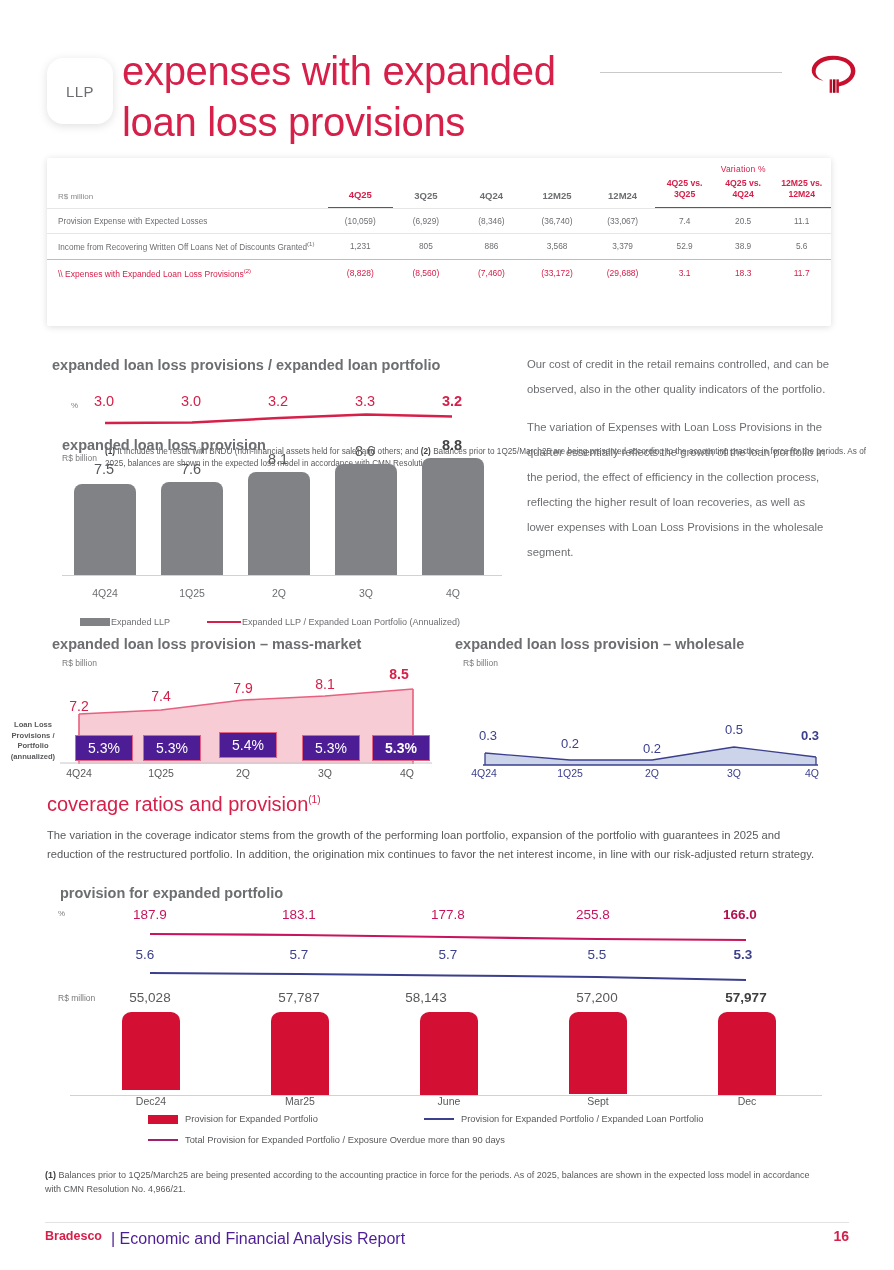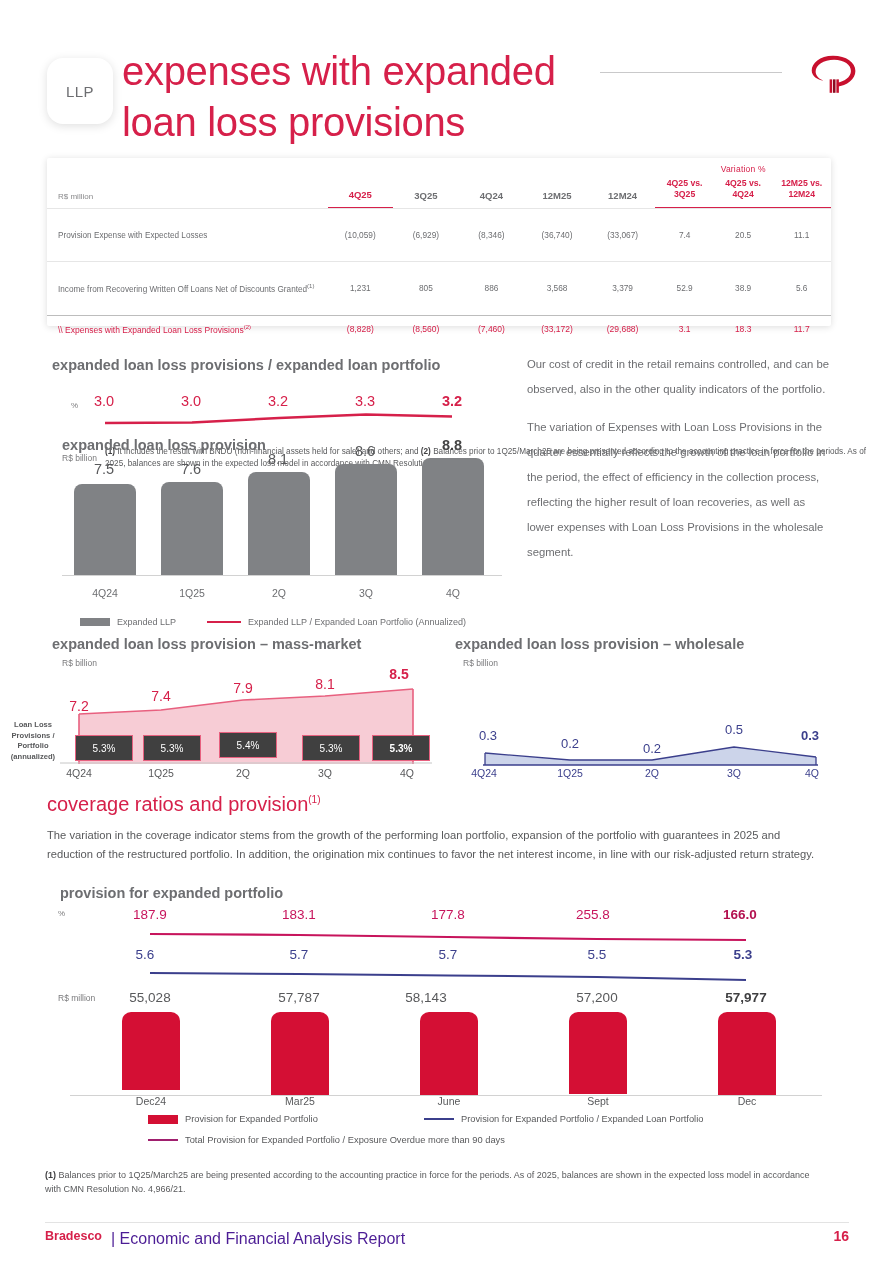--- a/index.html
+++ b/index.html
@@ -51,21 +51,21 @@
   .vh-cell { text-align: center; font-size: 8.5px; color: #d6204a; font-weight: bold;
              padding-top: 6px; padding-bottom: 1px; letter-spacing: .2px; }
   .hd td { font-size: 9px; padding: 3px 0 7px 0; vertical-align: bottom; }
   .hd .lbl { font-size: 8px; color: #8a8a8c; padding-left: 11px; text-align: left; }
   .hd .q   { text-align: center; color: #6d6e71; font-weight: bold; font-size: 9.5px; }
   .hd .q.hi{ color: #d6204a; }
   .hd .v   { text-align: center; color: #d6204a; font-weight: bold; font-size: 8.7px; line-height: 11px; }
 
   .ul-red  { border-bottom: 1.6px solid #d6204a; }
 
-  .dr td { font-size: 8.3px; padding: 21px 0; color: #6d6e71; }
+  .dr td { font-size: 8.3px; padding: 7px 0; color: #6d6e71; }
   .dr .lbl { text-align: left; padding-left: 11px; font-size: 8.2px; }
   .dr .n { text-align: center; }
   .row-sep td { border-bottom: 1px solid #e6e6e6; height: 0; padding: 0; }
   .tot td { font-size: 8.5px; padding: 8px 0 7px 0; color: #d6204a; font-weight: bold;
             border-top: 1.3px solid #bdbdbd; }
   .tot .lbl { text-align: left; padding-left: 11px; }
   .tot .n { text-align: center; }
   sup { font-size: 6px; vertical-align: super; }
 
   .tbl-note {
@@ -96,44 +96,44 @@
   .bar-val.bold { font-weight: bold; color: #444; }
   .gbar {
     position: absolute; background: #808285;
     border-radius: 8px 8px 0 0; bottom: 51px;
   }
   .xlab {
     position: absolute; font-size: 10.5px; color: #6d6e71;
     width: 74px; text-align: center; bottom: 28px;
   }
   .axis-line { position: absolute; height: 1px; background: #d2d2d2; }
-  .legend-row { position: absolute; display: flex; align-items: center; gap: 7px; font-size: 9px; color: #6d6e71; }
+  .legend-row { position: absolute; display: flex; align-items: center; gap: 1px; font-size: 9px; color: #6d6e71; }
   .sw-box { width: 30px; height: 8px; background: #808285; }
   .sw-line { width: 34px; height: 2.4px; background: #d6204a; }
 
   
   .rpara { position: absolute; left: 527px; top: 352px; width: 305px;
            font-size: 11.3px; line-height: 25px; color: #6d6e71; }
   .rpara p + p { margin-top: 13px; }
 
   
   .mm { position: absolute; left: 0; top: 636px; width: 450px; height: 152px; }
   .wh { position: absolute; left: 455px; top: 636px; width: 439px; height: 152px; }
   .mm-side {
     position: absolute; left: 2px; top: 84px; width: 62px;
     font-size: 7.6px; line-height: 10.5px; color: #58595b;
     font-weight: bold; text-align: center;
   }
   .mm-val { position: absolute; font-size: 14px; color: #d6204a; width: 66px; text-align: center; }
   .mm-val.bold { font-weight: bold; }
   .pct-box {
     position: absolute; width: 58px; height: 26px;
-    border: 1.4px solid #e8607f; background: #404040;
+    border: 1.4px solid #e8607f; background: #4c1d95;
     display: flex; align-items: center; justify-content: center;
-    color: #ffffff; font-size: 10px;
+    color: #ffffff; font-size: 14px;
   }
   .pct-box.bold { font-weight: bold; }
   .mm-x { position: absolute; font-size: 10.5px; color: #58595b; width: 66px; text-align: center; top: 131px; }
   .wh-val { position: absolute; font-size: 13px; color: #3b3f8c; width: 66px; text-align: center; }
   .wh-val.bold { font-weight: bold; }
   .wh-x { position: absolute; font-size: 10.5px; color: #3b3f8c; width: 66px; text-align: center; top: 131px; }
 
   
   .cov-h { position: absolute; left: 47px; top: 793px; font-size: 20px; color: #d6204a; font-weight: 300; }
   .cov-h sup { font-size: 10px; }

